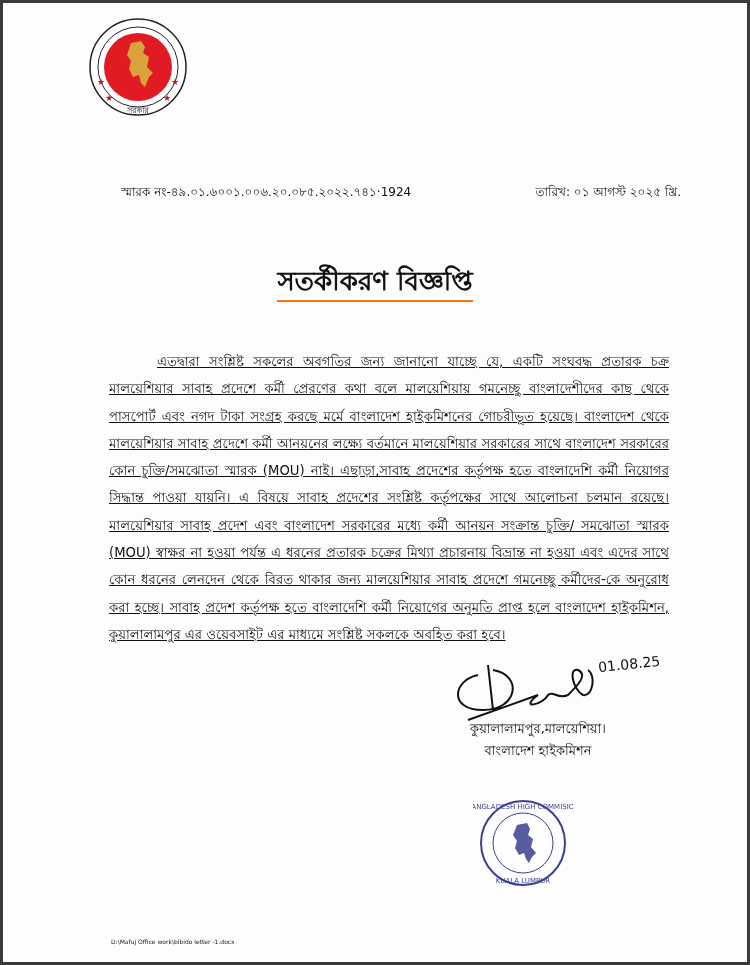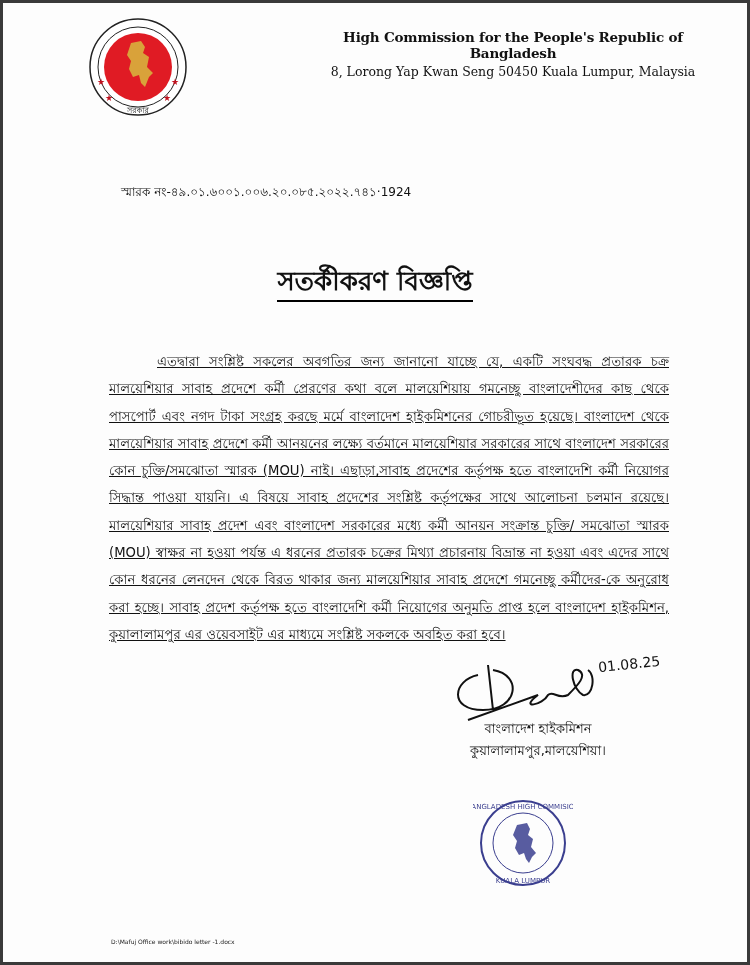--- a/index.html
+++ b/index.html
@@ -22,21 +22,21 @@
     .header .title { font-size: 13.5px; font-weight: bold; letter-spacing: -0.2px; }
     .header .address { font-size: 12.5px; margin-top: 3px; }
     .memo-row {
       position: absolute; top: 180px; left: 118px; right: 66px;
       display: flex; justify-content: space-between; font-size: 12px;
     }
     .doc-title {
       position: absolute; top: 258px; left: 0; right: 0; text-align: center;
     }
     .doc-title span {
-      font-size: 26px; font-weight: bold; border-bottom: 2px solid #000000;
+      font-size: 26px; font-weight: bold; border-bottom: 2px solid #f97316;
       padding-bottom: 4px;
     }
     .body-text {
       position: absolute; left: 106px; top: 345px; width: 560px;
       font-size: 13.2px; line-height: 27.3px; text-align: justify;
       text-indent: 48px;
       text-decoration: underline;
     }
     .signature {
       position: absolute; left: 445px; top: 652px; width: 230px; height: 70px;
@@ -68,45 +68,42 @@
       <circle cx="55" cy="52" r="34" fill="#e01b24"></circle>
       <path d="M48 28 L58 26 L62 32 L60 38 L66 42 L64 52 L70 58 L66 62 L62 72 L58 68 L56 60 L50 62 L46 54 L48 46 L44 40 Z" fill="#d9a23a"></path>
       <text x="14" y="70" font-size="9" fill="#c1121f">★</text>
       <text x="88" y="70" font-size="9" fill="#c1121f">★</text>
       <text x="22" y="86" font-size="9" fill="#c1121f">★</text>
       <text x="80" y="86" font-size="9" fill="#c1121f">★</text>
       <text x="55" y="98" font-size="8" text-anchor="middle" fill="#222">সরকার</text>
     </svg>
   </div>
 
-  <div class="header">
-    <div class="title">High Commission for the People's Republic of Bangladesh</div>
-    <div class="address">8, Lorong Yap Kwan Seng 50450 Kuala Lumpur, Malaysia</div>
-  </div>
 
   <div class="memo-row">
     <span>স্মারক নং-৪৯.০১.৬০০১.০০৬.২০.০৮৫.২০২২.৭৪১·1924</span>
+    <span>তারিখ: ০১ আগস্ট ২০২৫ খ্রি.</span>
   </div>
 
   <div class="doc-title">
     <span>সতর্কীকরণ বিজ্ঞপ্তি</span>
   </div>
 
   <div class="body-text">এতদ্বারা সংশ্লিষ্ট সকলের অবগতির জন্য জানানো যাচ্ছে যে, একটি সংঘবদ্ধ প্রতারক চক্র মালয়েশিয়ার সাবাহ প্রদেশে কর্মী প্রেরণের কথা বলে মালয়েশিয়ায় গমনেচ্ছু বাংলাদেশীদের কাছ থেকে পাসপোর্ট এবং নগদ টাকা সংগ্রহ করছে মর্মে বাংলাদেশ হাইকমিশনের গোচরীভূত হয়েছে। বাংলাদেশ থেকে মালয়েশিয়ার সাবাহ প্রদেশে কর্মী আনয়নের লক্ষ্যে বর্তমানে মালয়েশিয়ার সরকারের সাথে বাংলাদেশ সরকারের কোন চুক্তি/সমঝোতা স্মারক (MOU) নাই। এছাড়া,সাবাহ প্রদেশের কর্তৃপক্ষ হতে বাংলাদেশি কর্মী নিয়োগর সিদ্ধান্ত পাওয়া যায়নি। এ বিষয়ে সাবাহ প্রদেশের সংশ্লিষ্ট কর্তৃপক্ষের সাথে আলোচনা চলমান রয়েছে। মালয়েশিয়ার সাবাহ প্রদেশ এবং বাংলাদেশ সরকারের মধ্যে কর্মী আনয়ন সংক্রান্ত চুক্তি/ সমঝোতা স্মারক (MOU) স্বাক্ষর না হওয়া পর্যন্ত এ ধরনের প্রতারক চক্রের মিথ্যা প্রচারনায় বিভ্রান্ত না হওয়া এবং এদের সাথে কোন ধরনের লেনদেন থেকে বিরত থাকার জন্য মালয়েশিয়ার সাবাহ প্রদেশে গমনেচ্ছু কর্মীদের-কে অনুরোধ করা হচ্ছে। সাবাহ প্রদেশ কর্তৃপক্ষ হতে বাংলাদেশি কর্মী নিয়োগের অনুমতি প্রাপ্ত হলে বাংলাদেশ হাইকমিশন, কুয়ালালামপুর এর ওয়েবসাইট এর মাধ্যমে সংশ্লিষ্ট সকলকে অবহিত করা হবে।</div>
 
   <div class="signature">
     <svg width="230" height="70" viewBox="0 0 230 70">
       <path d="M30 20 C5 25 0 55 35 55 C70 55 75 20 45 15 M40 10 L45 55 M20 65 L90 40 C70 55 95 50 100 40 C105 35 110 45 120 40 C130 30 140 20 130 15 C120 12 125 35 135 40 C145 42 148 20 140 15" fill="none" stroke="#111" stroke-width="2"></path>
     </svg>
   </div>
   <div class="sig-date">01.08.25</div>
 
   <div class="signatory">
+    <div>কুয়ালালামপুর,মালয়েশিয়া।</div>
     <div>বাংলাদেশ হাইকমিশন</div>
-    <div>কুয়ালালামপুর,মালয়েশিয়া।</div>
   </div>
 
   <div class="seal">
     <svg width="100" height="100" viewBox="0 0 100 100">
       <circle cx="50" cy="50" r="42" fill="none" stroke="#3b3f8f" stroke-width="2"></circle>
       <circle cx="50" cy="50" r="30" fill="none" stroke="#3b3f8f" stroke-width="1"></circle>
       <path d="M44 32 L54 30 L57 36 L55 42 L60 46 L58 54 L63 60 L59 64 L56 70 L53 66 L51 60 L46 62 L42 55 L44 48 L40 42 Z" fill="#3b3f8f" opacity="0.85"></path>
       <text x="50" y="16" font-size="7" text-anchor="middle" fill="#3b3f8f">BANGLADESH HIGH COMMISION</text>
       <text x="50" y="90" font-size="7" text-anchor="middle" fill="#3b3f8f">KUALA LUMPUR</text>
     </svg>

